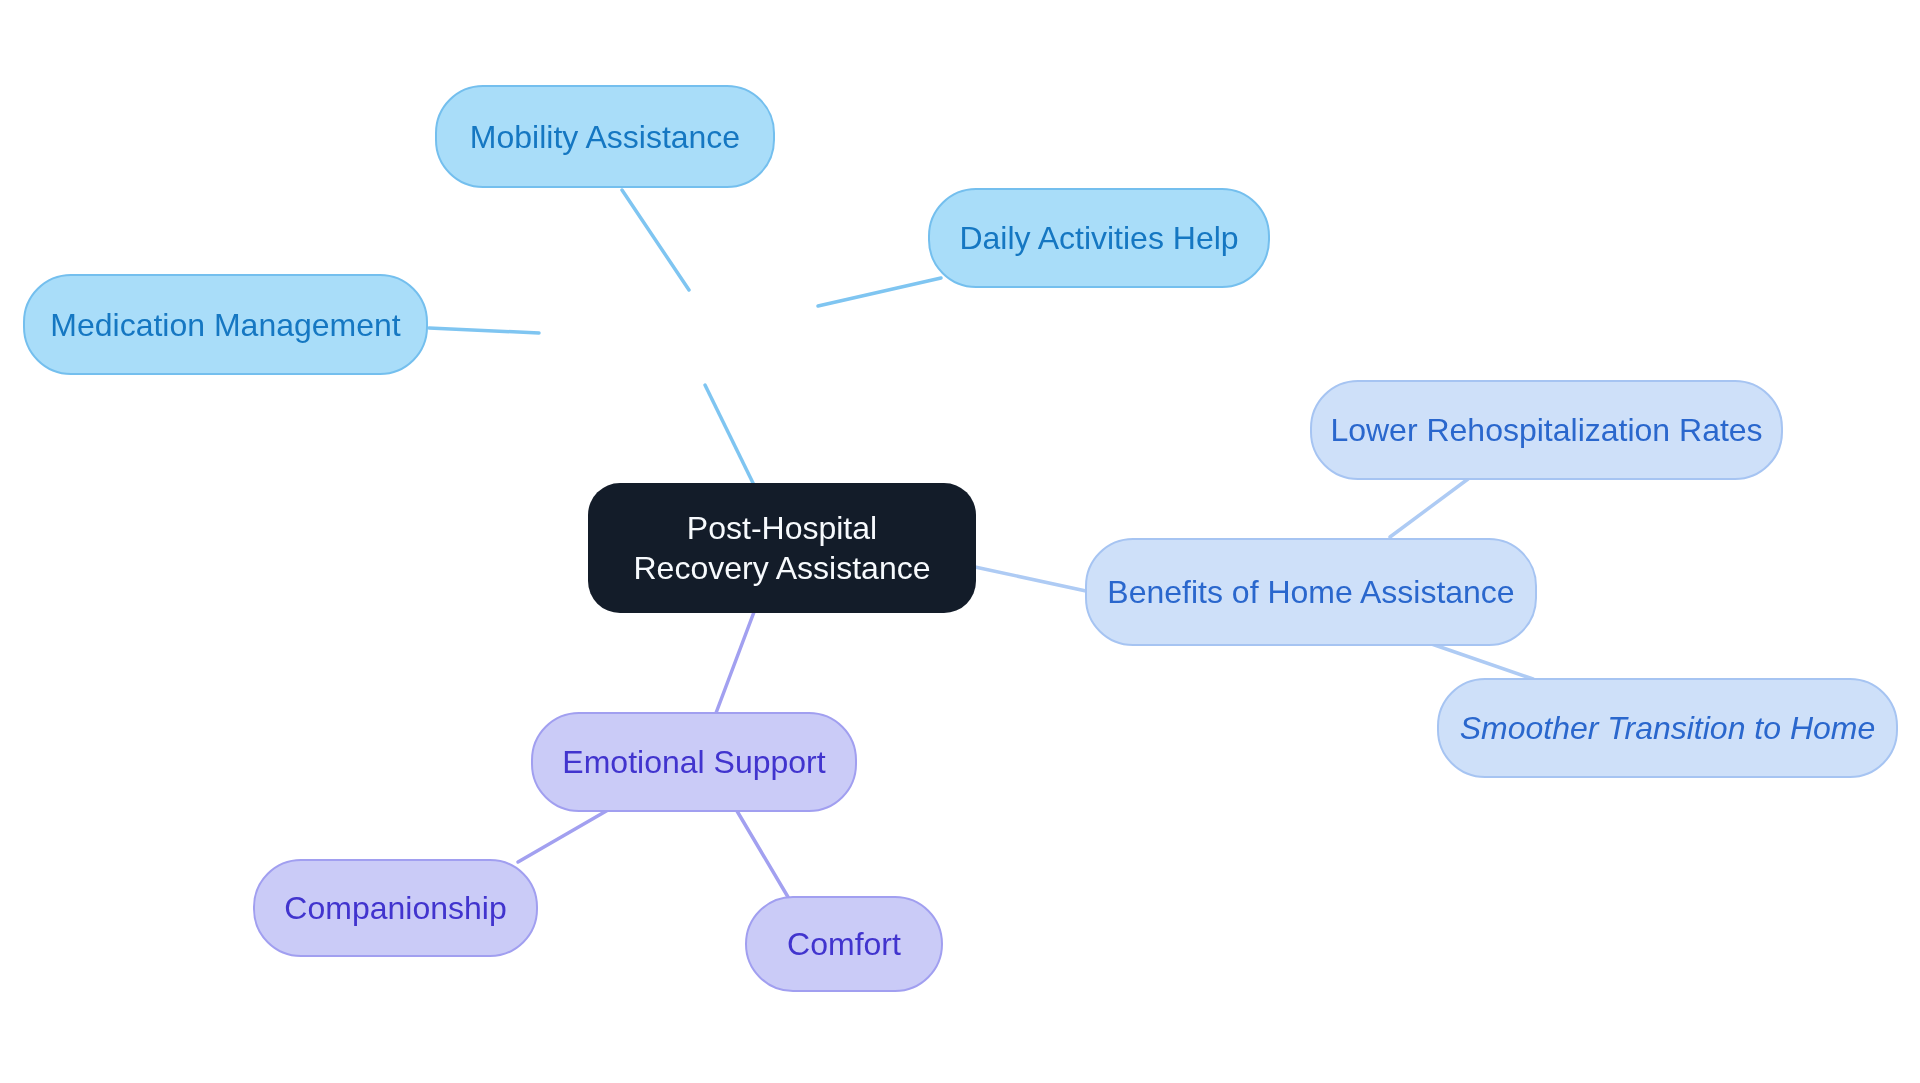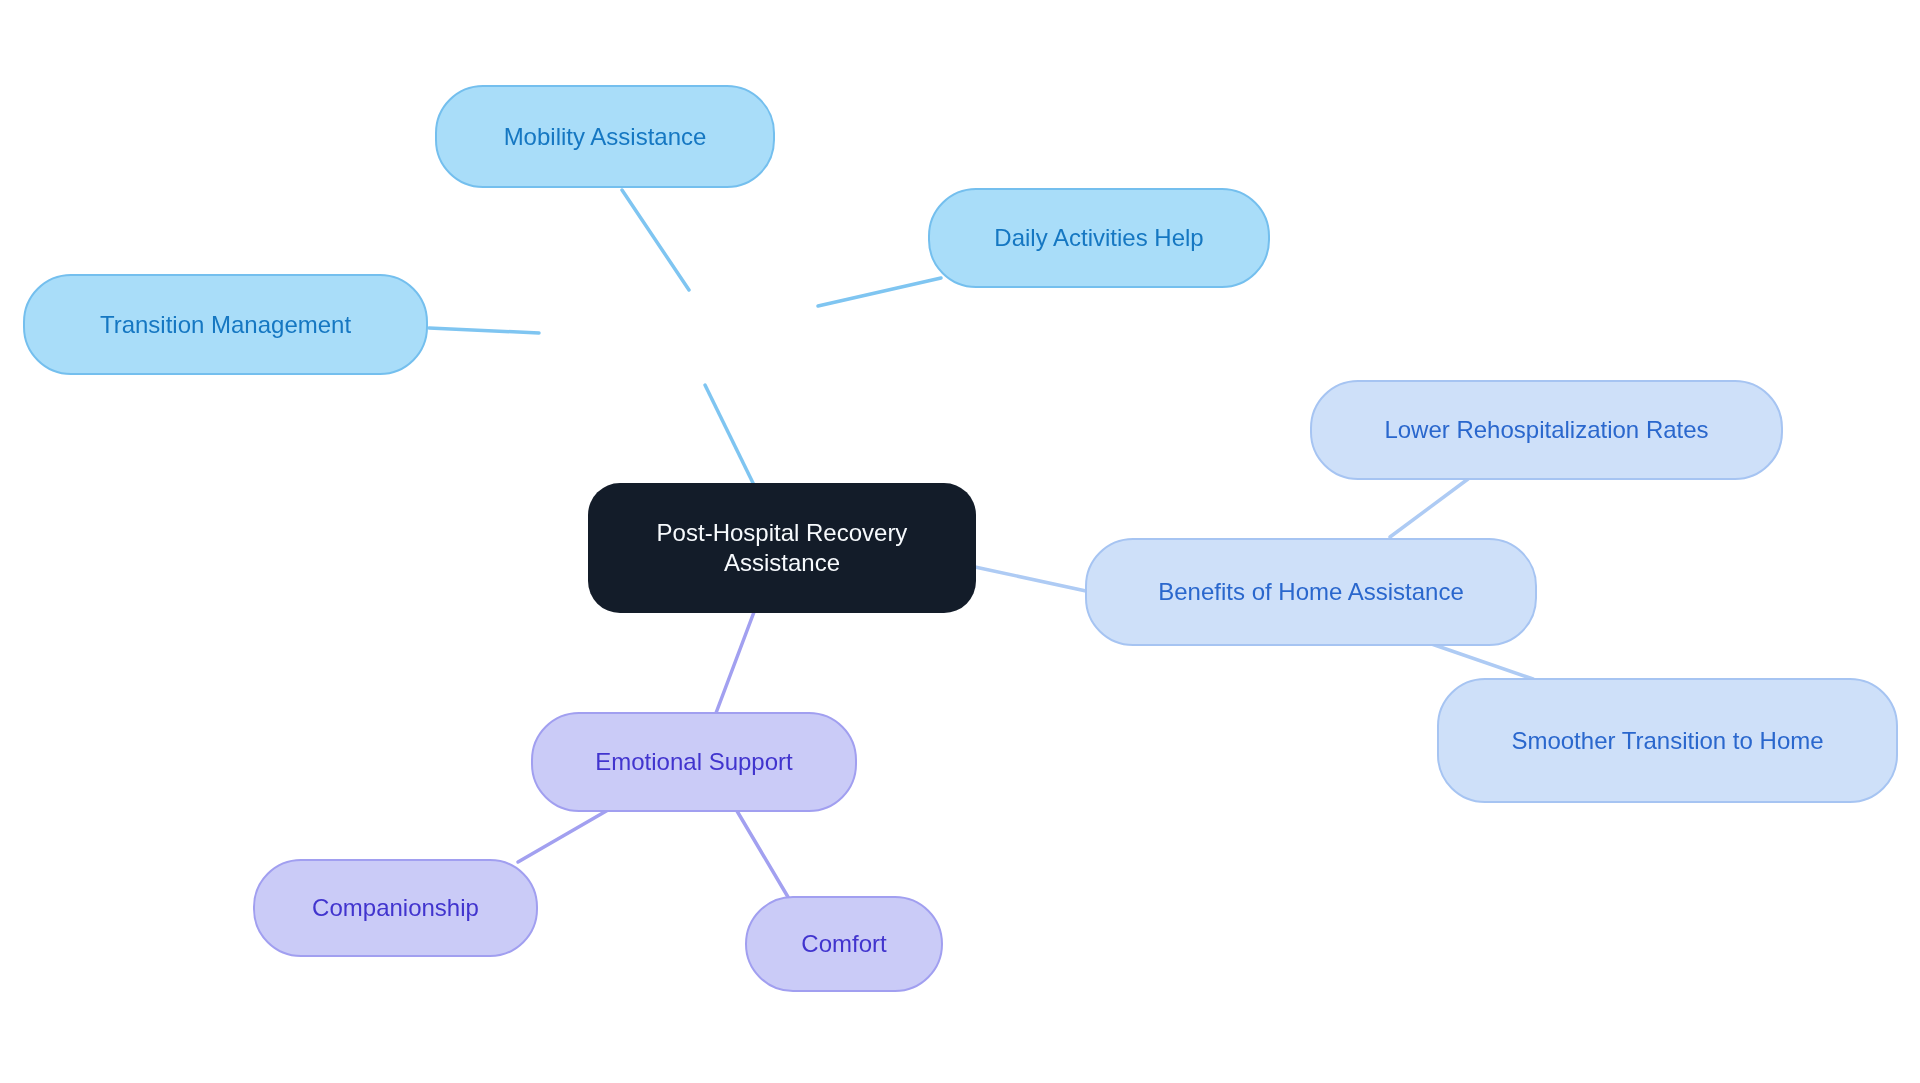--- a/index.html
+++ b/index.html
@@ -23,21 +23,21 @@
     height: 1083px;
     pointer-events: none;
   }
   .node {
     position: absolute;
     display: flex;
     align-items: center;
     justify-content: center;
     text-align: center;
     box-sizing: border-box;
-    font-size: 24px;
+    font-size: 32px;
     line-height: 1.25;
     border-radius: 48px;
     cursor: default;
     white-space: nowrap;
   }
   .node .label { display: block; }
 
   
   .node.root {
     left: 588px; top: 483px; width: 388px; height: 130px;
@@ -60,21 +60,21 @@
   .node.medication    { left: 23px;   top: 274px; width: 405px; height: 101px; }
 
   
   .node.grp-periwinkle {
     background: #cee0f9;
     border: 2px solid #a6c4f2;
     color: #2a67cd;
   }
   .node.benefits      { left: 1085px; top: 538px; width: 452px; height: 108px; }
   .node.lower-rehosp  { left: 1310px; top: 380px; width: 473px; height: 100px; }
-  .node.smoother      { left: 1437px; top: 678px; width: 461px; height: 125px;  }
+  .node.smoother      { left: 1437px; top: 678px; width: 461px; height: 100px; font-style: italic;  }
 
   
   .node.grp-lavender {
     background: #cacbf7;
     border: 2px solid #a19ff0;
     color: #4134ce;
     align-items: center;
   }
   .node.emotional     { left: 531px;  top: 712px; width: 326px; height: 100px; }
   .node.companionship { left: 253px;  top: 859px; width: 285px; height: 98px;  }
@@ -105,21 +105,21 @@
     <span class="label">Post-Hospital Recovery Assistance</span>
   </div>
 
   <div class="node grp-blue mobility">
     <span class="label">Mobility Assistance</span>
   </div>
   <div class="node grp-blue daily">
     <span class="label">Daily Activities Help</span>
   </div>
   <div class="node grp-blue medication">
-    <span class="label">Transition Management</span>
+    <span class="label">Medication Management</span>
   </div>
 
   <div class="node grp-periwinkle benefits">
     <span class="label">Benefits of Home Assistance</span>
   </div>
   <div class="node grp-periwinkle lower-rehosp">
     <span class="label">Lower Rehospitalization Rates</span>
   </div>
   <div class="node grp-periwinkle smoother">
     <span class="label">Smoother Transition to Home</span>

